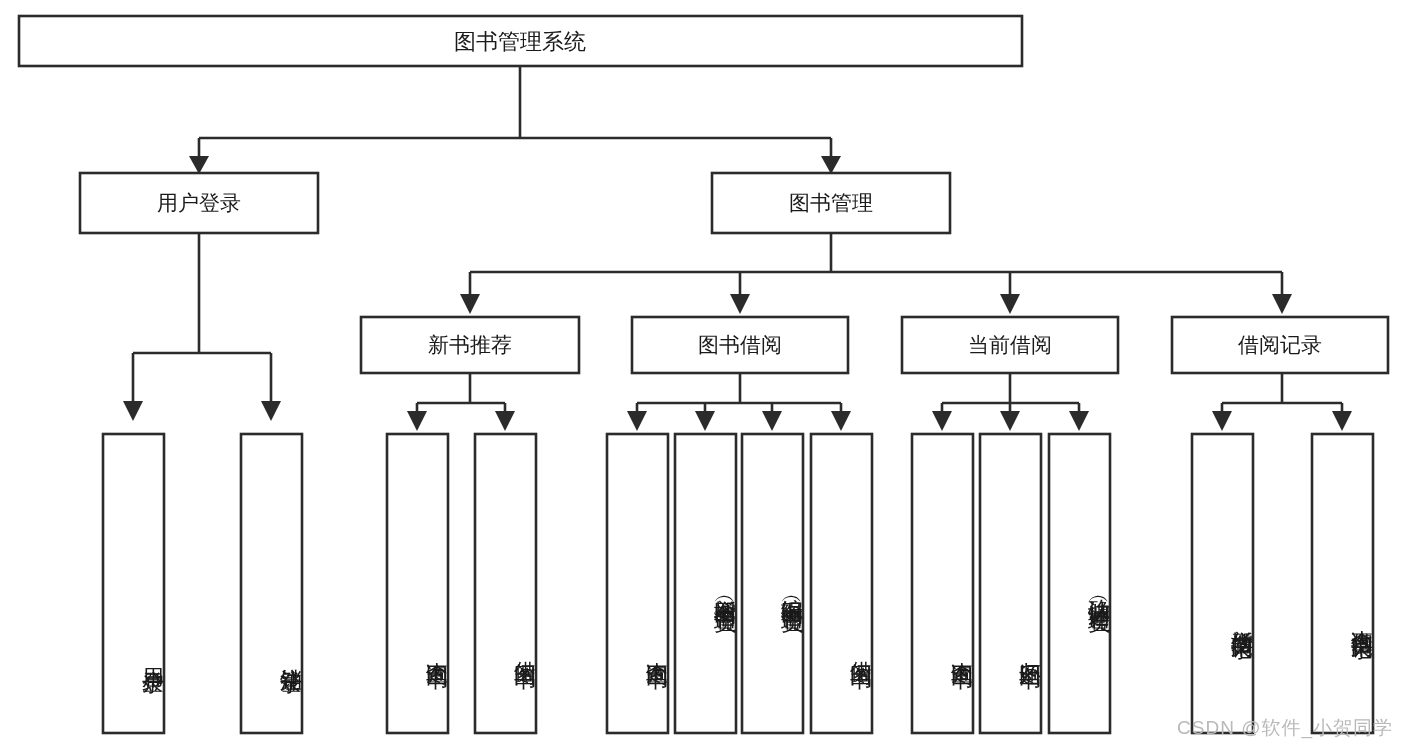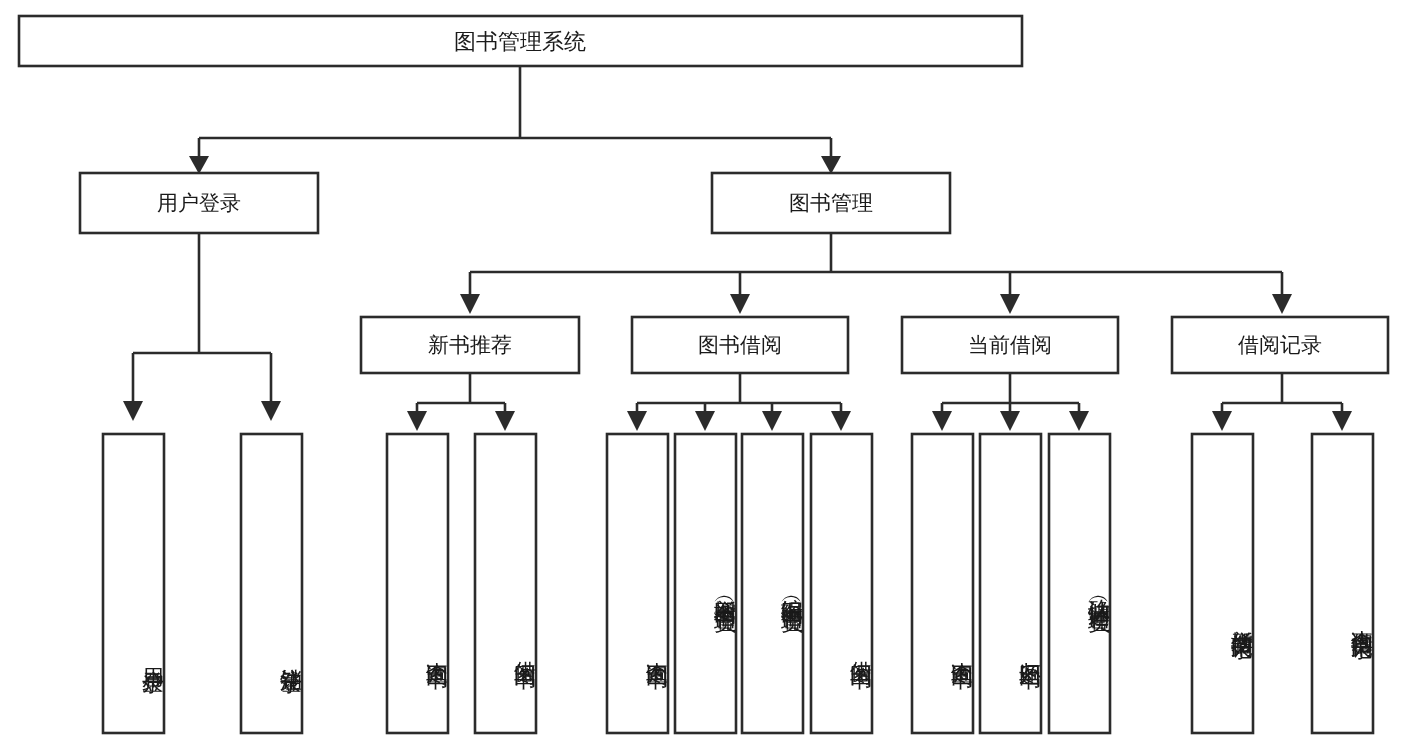--- a/index.html
+++ b/index.html
@@ -177,14 +177,15 @@
   <div class="vlabel" style="left:742px;top:434px;width:61px;height:299px;padding-top:6px;">编辑图书（管理员）</div>
   <div class="vlabel" style="left:811px;top:434px;width:61px;height:299px;padding-top:64px;">借阅图书</div>
 
   <div class="vlabel" style="left:912px;top:434px;width:61px;height:299px;padding-top:64px;">查询图书</div>
   <div class="vlabel" style="left:980px;top:434px;width:61px;height:299px;padding-top:64px;">归还图书</div>
   <div class="vlabel" style="left:1049px;top:434px;width:61px;height:299px;padding-top:6px;">确认归还（管理员）</div>
 
   <div class="vlabel" style="left:1192px;top:434px;width:61px;height:299px;padding-top:34px;">新增借阅记录</div>
   <div class="vlabel" style="left:1312px;top:434px;width:61px;height:299px;padding-top:34px;">查询借阅记录</div>
 
+  <div class="watermark">CSDN @软件_小贺同学</div>
 
 </div>
 
 </body></html>

